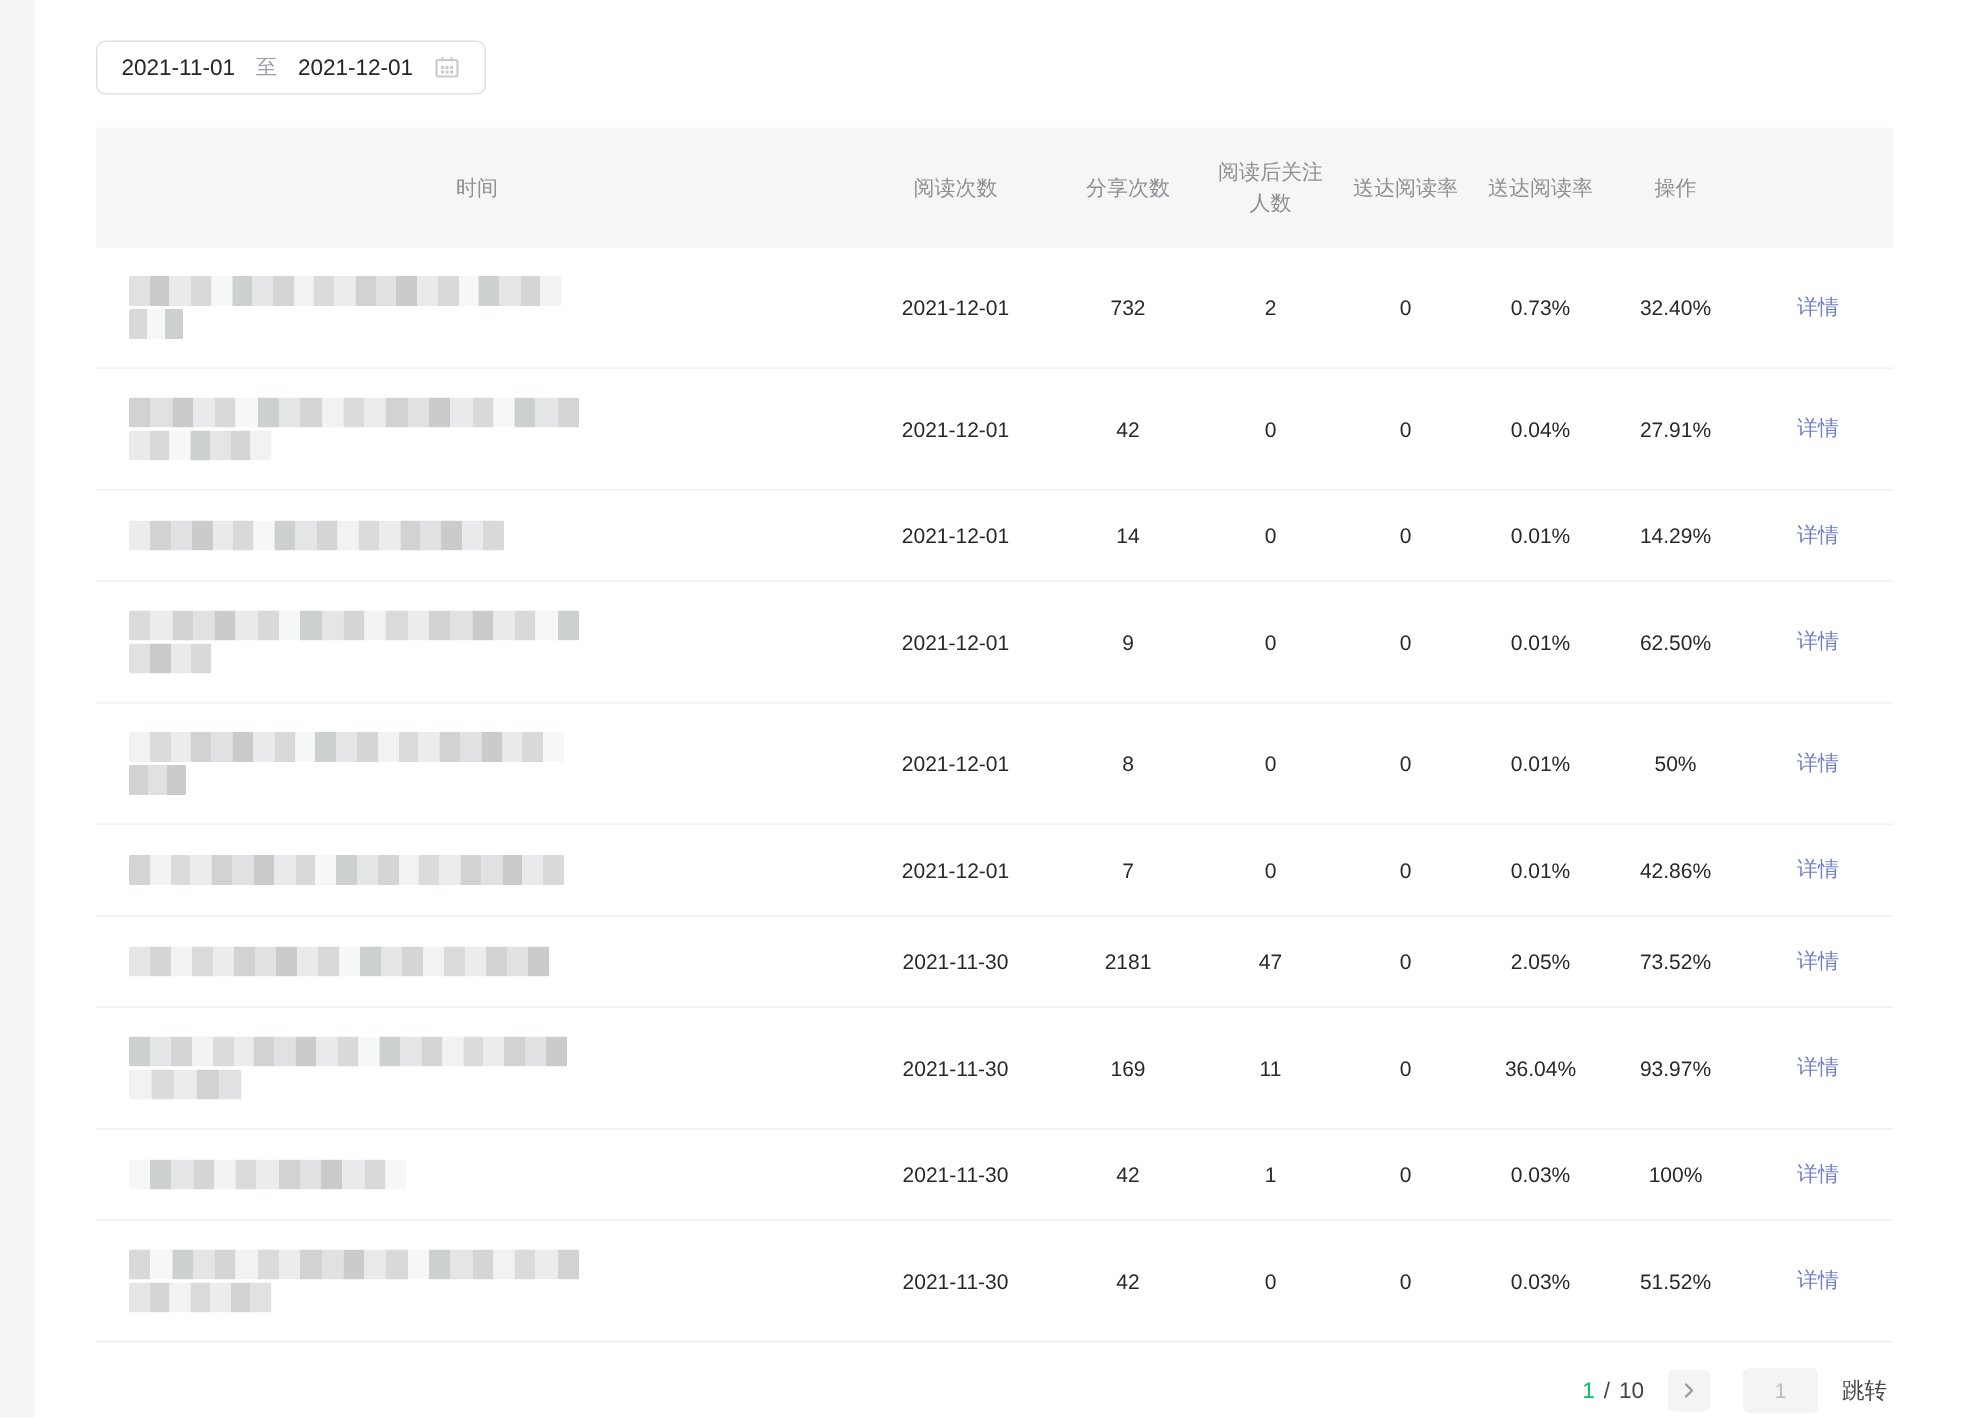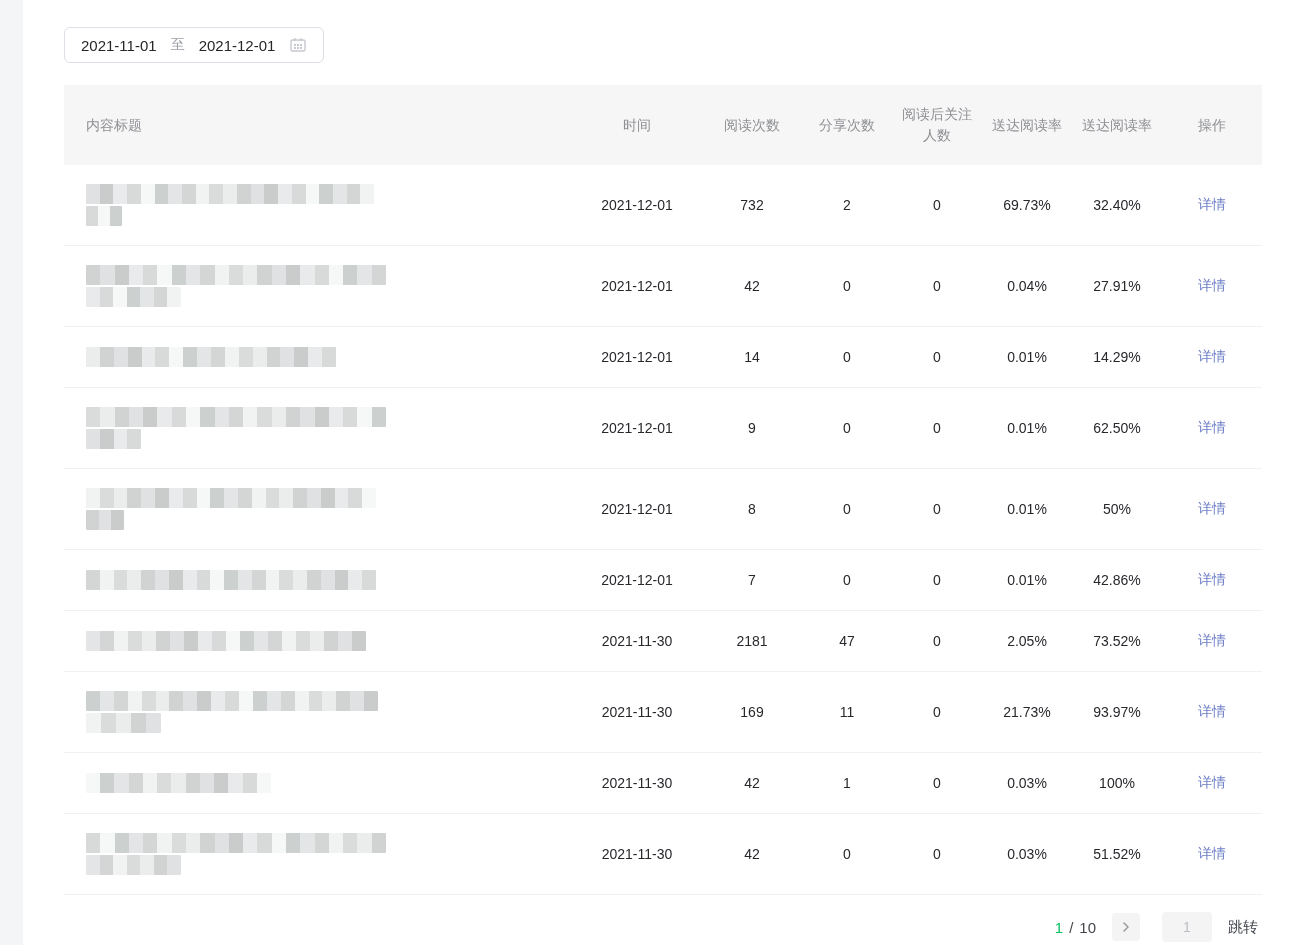--- a/index.html
+++ b/index.html
@@ -89,21 +89,20 @@
           <rect x="5" y="11" width="2" height="2" fill="#c6c9cf"></rect>
           <rect x="8" y="11" width="2" height="2" fill="#c6c9cf"></rect>
           <rect x="11" y="11" width="2" height="2" fill="#c6c9cf"></rect>
         </svg>
       </span>
     </div>
 
     
     <div class="card">
       <div class="thead grid">
-          <div class="th left">内容标题</div>
           <div class="th">时间</div>
           <div class="th">阅读次数</div>
           <div class="th">分享次数</div>
           <div class="th">阅读后关注人数</div>
           <div class="th">送达阅读率</div>
           <div class="th">送达阅读率</div>
           <div class="th">操作</div>
         </div>
       <div>
           <div class="tr grid" style="height: 80px;">
@@ -134,21 +133,21 @@
               <div class="m-line" style="width: 36px;">
                 <span class="m-block" style="background: rgb(216, 218, 217);"></span>
                 <span class="m-block" style="background: rgb(246, 247, 247);"></span>
                 <span class="m-block" style="background: rgb(204, 208, 207);"></span>
               </div>
             </div>
             <div class="td">2021-12-01</div>
             <div class="td">732</div>
             <div class="td">2</div>
             <div class="td">0</div>
-            <div class="td">69.73%</div>
+            <div class="td">0.73%</div>
             <div class="td">32.40%</div>
             <div class="td"><span class="action-link">详情</span></div>
           </div>
           <div class="tr grid" style="height: 80px;">
             <div class="td title">
               <div class="m-line" style="width: 300px;">
                 <span class="m-block" style="background: rgb(208, 211, 210);"></span>
                 <span class="m-block" style="background: rgb(223, 225, 226);"></span>
                 <span class="m-block" style="background: rgb(201, 204, 203);"></span>
                 <span class="m-block" style="background: rgb(233, 234, 235);"></span>
@@ -395,21 +394,21 @@
                 <span class="m-block" style="background: rgb(218, 220, 219);"></span>
                 <span class="m-block" style="background: rgb(235, 236, 236);"></span>
                 <span class="m-block" style="background: rgb(208, 211, 210);"></span>
                 <span class="m-block" style="background: rgb(223, 225, 226);"></span>
               </div>
             </div>
             <div class="td">2021-11-30</div>
             <div class="td">169</div>
             <div class="td">11</div>
             <div class="td">0</div>
-            <div class="td">21.73%</div>
+            <div class="td">36.04%</div>
             <div class="td">93.97%</div>
             <div class="td"><span class="action-link">详情</span></div>
           </div>
           <div class="tr grid" style="height: 60px;">
             <div class="td title">
               <div class="m-line" style="width: 185px;">
                 <span class="m-block" style="background: rgb(246, 247, 247);"></span>
                 <span class="m-block" style="background: rgb(204, 208, 207);"></span>
                 <span class="m-block" style="background: rgb(228, 229, 230);"></span>
                 <span class="m-block" style="background: rgb(212, 214, 213);"></span>

